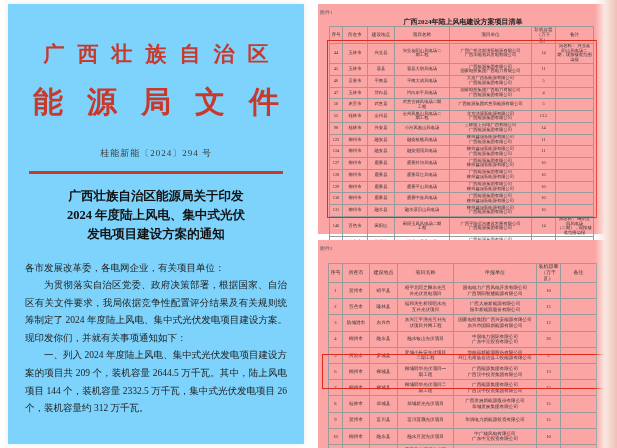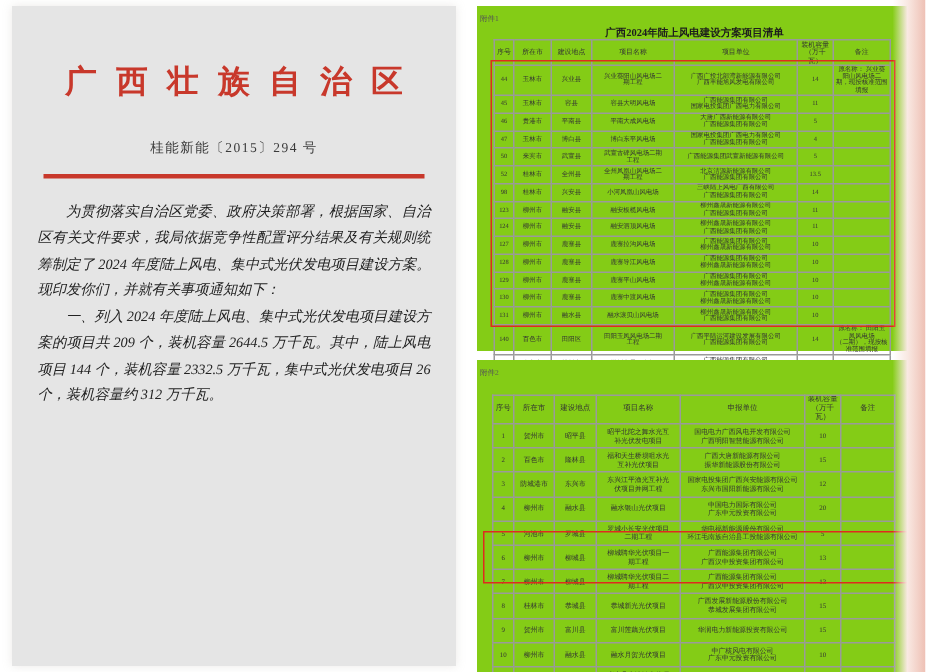--- a/index.html
+++ b/index.html
@@ -6,35 +6,35 @@
   body{
     width:617px;height:448px;position:relative;overflow:hidden;
     background:#ffffff;
     font-family:"Liberation Serif","DejaVu Serif",serif;
     color:#2b2b2b;
   }
   
   .edge-strip{position:absolute;right:0;top:0;width:22px;height:100%;
     background:linear-gradient(to right, rgba(250,236,230,0) 0%, #f9e9e3 45%, #eec0b4 100%);}
   
-  .left-page{position:absolute;left:8px;top:4px;width:296px;height:440px;background:#e5e5e5;
+  .left-page{position:absolute;left:8px;top:4px;width:296px;height:440px;background:#7dd3fc;
     box-shadow:0 0 6px rgba(180,170,165,.25);}
   .agency1{margin-top:36px;text-align:center;font-weight:bold;
     font-size:21px;letter-spacing:13px;text-indent:13px;}
   .agency2{margin-top:14px;text-align:center;font-weight:bold;
     font-size:30px;letter-spacing:24px;text-indent:24px;}
   .doc-number{margin-top:24px;text-align:center;font-size:9px;color:#3a3a3a;letter-spacing:1px;}
   .red-rule{width:254px;height:2.5px;margin:11px auto 0;}
   .doc-title{margin:13px 20px 0;text-align:center;font-weight:bold;
     font-size:12.5px;line-height:1.55;color:#111;}
   .doc-body{margin:15px 17px 0;font-size:9.5px;line-height:1.85;text-align:justify;color:#222;}
   .doc-body p{margin:0;}
-  .doc-body p.indent{text-indent:2em;font-style:italic;}
-  
-  .sheet{position:absolute;left:318px;background:#84cc16;}
+  .doc-body p.indent{text-indent:2em;}
+  
+  .sheet{position:absolute;left:318px;background:#fca5a5;}
   .sheet-top{top:4px;width:290px;height:230px;}
   .sheet-bottom{top:240px;width:290px;height:208px;}
   .att-label{position:absolute;left:2px;top:5px;font-size:5px;color:#555;}
   .sheet-title{position:absolute;left:0;width:100%;text-align:center;
     font-weight:bold;color:#1d1d1d;}
   .sheet-top .sheet-title{top:13px;font-size:7px;}
   .sheet-bottom .sheet-title{top:12px;font-size:7.5px;}
   table.att{position:absolute;border-collapse:collapse;table-layout:fixed;
     font-family:"Liberation Serif","DejaVu Serif",serif;}
   table.att th, table.att td{border:0.5px solid #9a9a9a;overflow:hidden;
@@ -55,23 +55,30 @@
   
   .hl-box{position:absolute;border:1.6px solid #df2b1e;background:transparent;}
   .hl-box-1{left:9px;top:36px;width:268px;height:176px;}
   .hl-box-2{left:4px;top:114px;width:282px;height:33px;}
 </style>
 </head>
 <body>
 
 <div class="left-page">
   <div class="agency1" style="color:#c8382b;">广西壮族自治区</div>
-  <div class="doc-number">桂能新能〔2015〕294 号</div>
+  <div class="agency2" style="color:#c8382b;">能源局文件</div>
+  <div class="doc-number">桂能新能〔2024〕294 号</div>
   <div class="red-rule" style="background:#c8382b;"></div>
+  <div class="doc-title">
+    <div>广西壮族自治区能源局关于印发</div>
+    <div>2024 年度陆上风电、集中式光伏</div>
+    <div>发电项目建设方案的通知</div>
+  </div>
   <div class="doc-body">
+    <p>各市发展改革委，各电网企业，有关项目单位：</p>
     <p class="indent">为贯彻落实自治区党委、政府决策部署，根据国家、自治区有关文件要求，我局依据竞争性配置评分结果及有关规则统筹制定了 2024 年度陆上风电、集中式光伏发电项目建设方案。现印发你们，并就有关事项通知如下：</p>
     <p class="indent">一、列入 2024 年度陆上风电、集中式光伏发电项目建设方案的项目共 209 个，装机容量 2644.5 万千瓦。其中，陆上风电项目 144 个，装机容量 2332.5 万千瓦，集中式光伏发电项目 26 个，装机容量约 312 万千瓦。</p>
   </div>
 </div>
 
 <div class="sheet sheet-top">
   <div class="att-label">附件1</div>
   <div class="sheet-title">广西2024年陆上风电建设方案项目清单</div>
   <table class="att t1">
     <colgroup>

